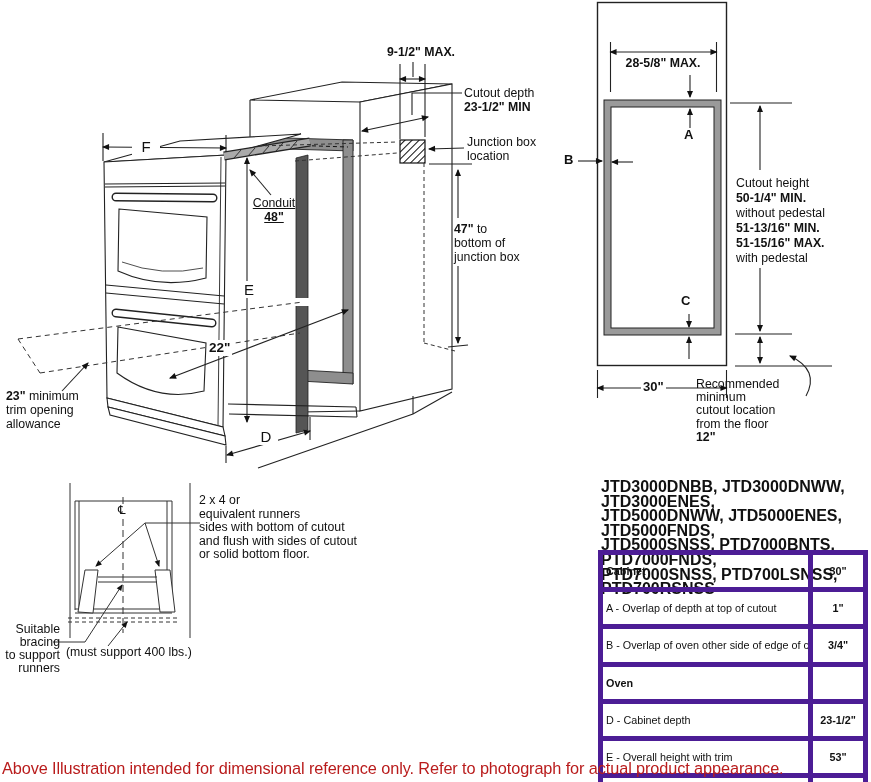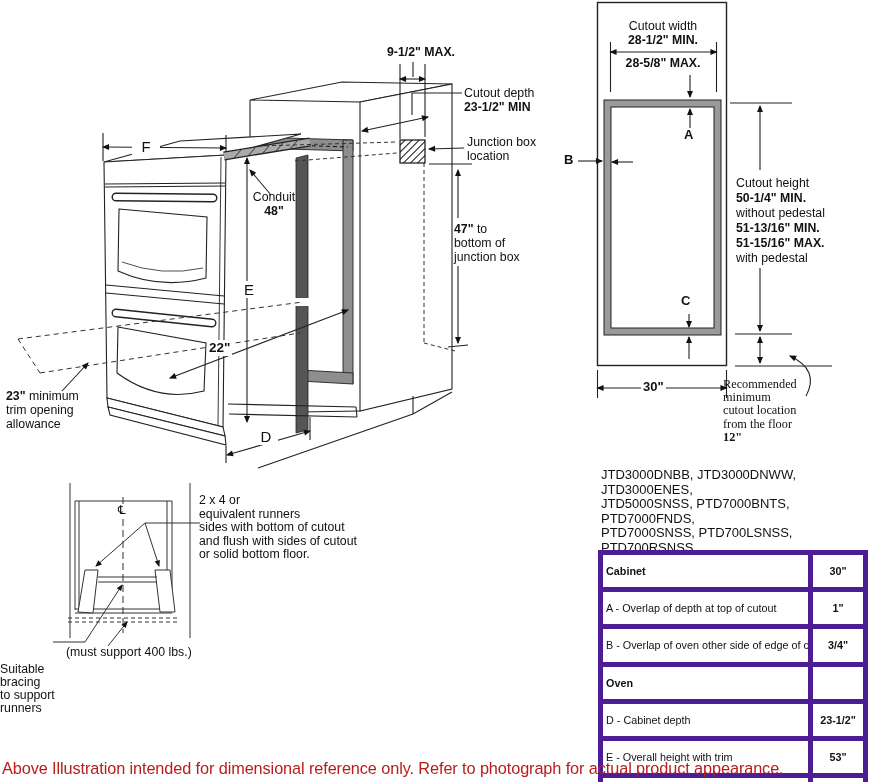--- a/index.html
+++ b/index.html
@@ -2,26 +2,26 @@
 <html><head>
 <meta charset="utf-8">
 <style>
   html,body{margin:0;padding:0;background:#fff;}
   #canvas{position:relative;width:871px;height:782px;background:#fff;overflow:hidden;
           font-family:"Liberation Sans",sans-serif;color:#111;}
   svg{position:absolute;left:0;top:0;}
   .lbl{position:absolute;font-size:12.3px;line-height:1.15;color:#111;white-space:nowrap;}
   .b{font-weight:bold;}
   .ctr{text-align:center;}
-  .rt{text-align:left;margin-top:40px;}
+  .rt{text-align:right;}
   .bg{background:#fff;padding:0 2px;}
   .dimletter{font-size:15px;}
   .abc{font-size:13px;font-weight:bold;}
-  .models{position:absolute;left:601px;top:468px;width:270px;
-          font-size:13px;font-weight:normal;line-height:14.6px;color:#111;}
+  .models{position:absolute;left:601px;top:480px;width:270px;
+          font-size:16px;font-weight:bold;line-height:14.6px;color:#111;}
   #spec{position:absolute;left:598px;top:550px;width:270px;border-collapse:collapse;
         font-size:10.8px;color:#111;table-layout:fixed;}
   #spec td{border:5px solid #4c1d95;height:12.2px;line-height:12.2px;padding:10px 3px;
            overflow:hidden;white-space:nowrap;}
   #spec td.val{width:44px;text-align:center;font-weight:bold;}
   #spec tr.hdr td{font-weight:bold;}
   .disclaimer{position:absolute;left:2px;top:759px;width:868px;font-size:16.3px;
               color:#b91c1c;letter-spacing:-0.1px;}
   .cl{font-family:"DejaVu Sans",sans-serif;font-size:12px;}
 </style>
@@ -207,48 +207,44 @@
 </div>
 <div class="lbl" style="left:467px;top:135px;">
   <div>Junction box</div>
   <div>location</div>
 </div>
 <div class="lbl" style="left:454px;top:222px;">
   <div><span class="b">47"</span><span> to</span></div>
   <div>bottom of</div>
   <div>junction box</div>
 </div>
-<div class="lbl ctr" style="left:242px;top:190px;width:64px;">
+<div class="lbl ctr" style="left:242px;top:196px;width:64px;text-decoration:underline;">
   <div>Conduit</div>
   <div class="b">48"</div>
 </div>
 <div class="lbl" style="left:6px;top:389px;">
   <div><span class="b">23"</span><span> minimum</span></div>
   <div>trim opening</div>
   <div>allowance</div>
 </div>
 
-<div class="lbl ctr" style="left:602px;top:19px;width:122px;">
-  <div>Cutout width</div>
-  <div class="b">28-1/2" MIN.</div>
-</div>
 <div class="lbl ctr b" style="left:602px;top:56px;width:122px;"><span>28-5/8" MAX.</span></div>
 <div class="lbl abc" style="left:684px;top:128px;"><span>A</span></div>
 <div class="lbl abc" style="left:564px;top:153px;"><span>B</span></div>
 <div class="lbl abc" style="left:681px;top:294px;"><span>C</span></div>
 <div class="lbl" style="left:736px;top:176px;line-height:15px;">
   <div>Cutout height</div>
   <div class="b">50-1/4" MIN.</div>
   <div>without pedestal</div>
   <div class="b">51-13/16" MIN.</div>
   <div class="b">51-15/16" MAX.</div>
   <div>with pedestal</div>
 </div>
 <div class="lbl b bg" style="left:641px;top:380px;font-size:13px;"><span>30"</span></div>
-<div class="lbl" style="left:723px;top:378px;line-height:13.2px;font-family:Liberation Serif, serif;">
+<div class="lbl" style="left:696px;top:378px;line-height:13.2px;">
   <div>Recommended</div>
   <div>minimum</div>
   <div>cutout location</div>
   <div>from the floor</div>
   <div class="b">12"</div>
 </div>
 
 <div class="lbl cl bg" style="left:116px;top:504px;"><span>℄</span></div>
 <div class="lbl" style="left:199px;top:494px;line-height:13.6px;">
   <div>2 x 4 or</div>
@@ -260,20 +256,21 @@
 <div class="lbl rt" style="left:0px;top:623px;width:60px;line-height:13px;">
   <div>Suitable</div>
   <div>bracing</div>
   <div>to support</div>
   <div>runners</div>
 </div>
 <div class="lbl" style="left:66px;top:645px;"><span>(must support 400 lbs.)</span></div>
 
 <div class="models">
   <div>JTD3000DNBB, JTD3000DNWW, JTD3000ENES,</div>
+  <div>JTD5000DNWW, JTD5000ENES, JTD5000FNDS,</div>
   <div>JTD5000SNSS, PTD7000BNTS, PTD7000FNDS,</div>
   <div>PTD7000SNSS, PTD700LSNSS, PTD700RSNSS</div>
 </div>
 
 <table id="spec">
   <tbody>
     <tr class="hdr">
           <td>Cabinet</td>
           <td class="val">30"</td>
         </tr>

